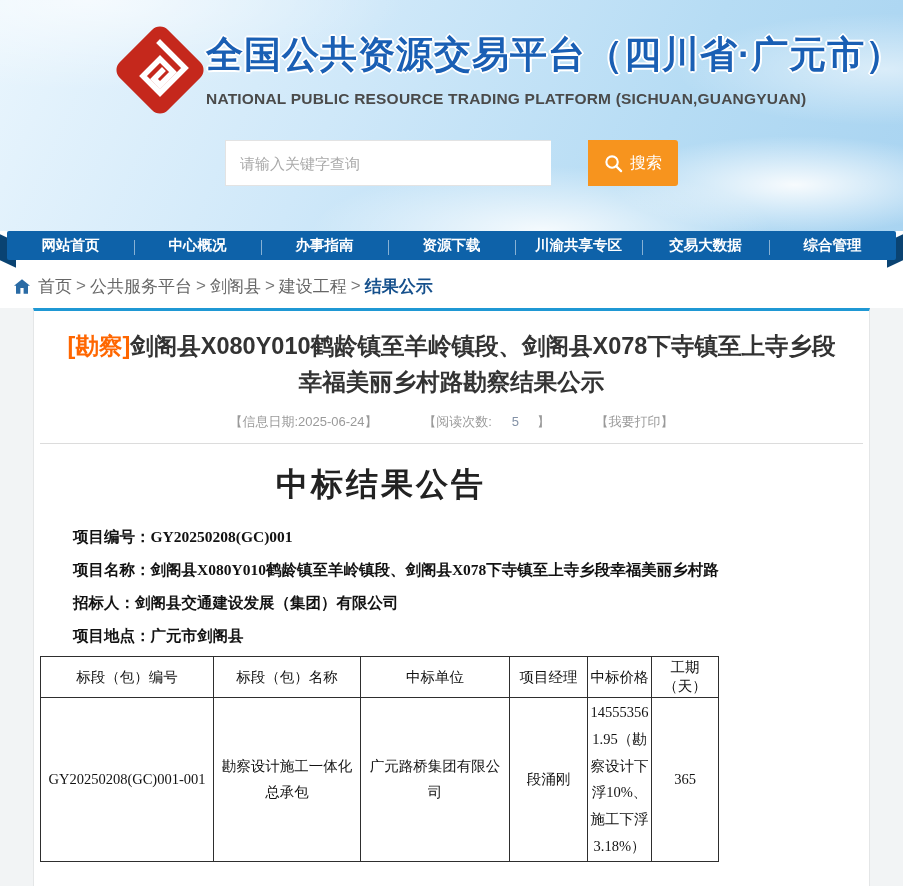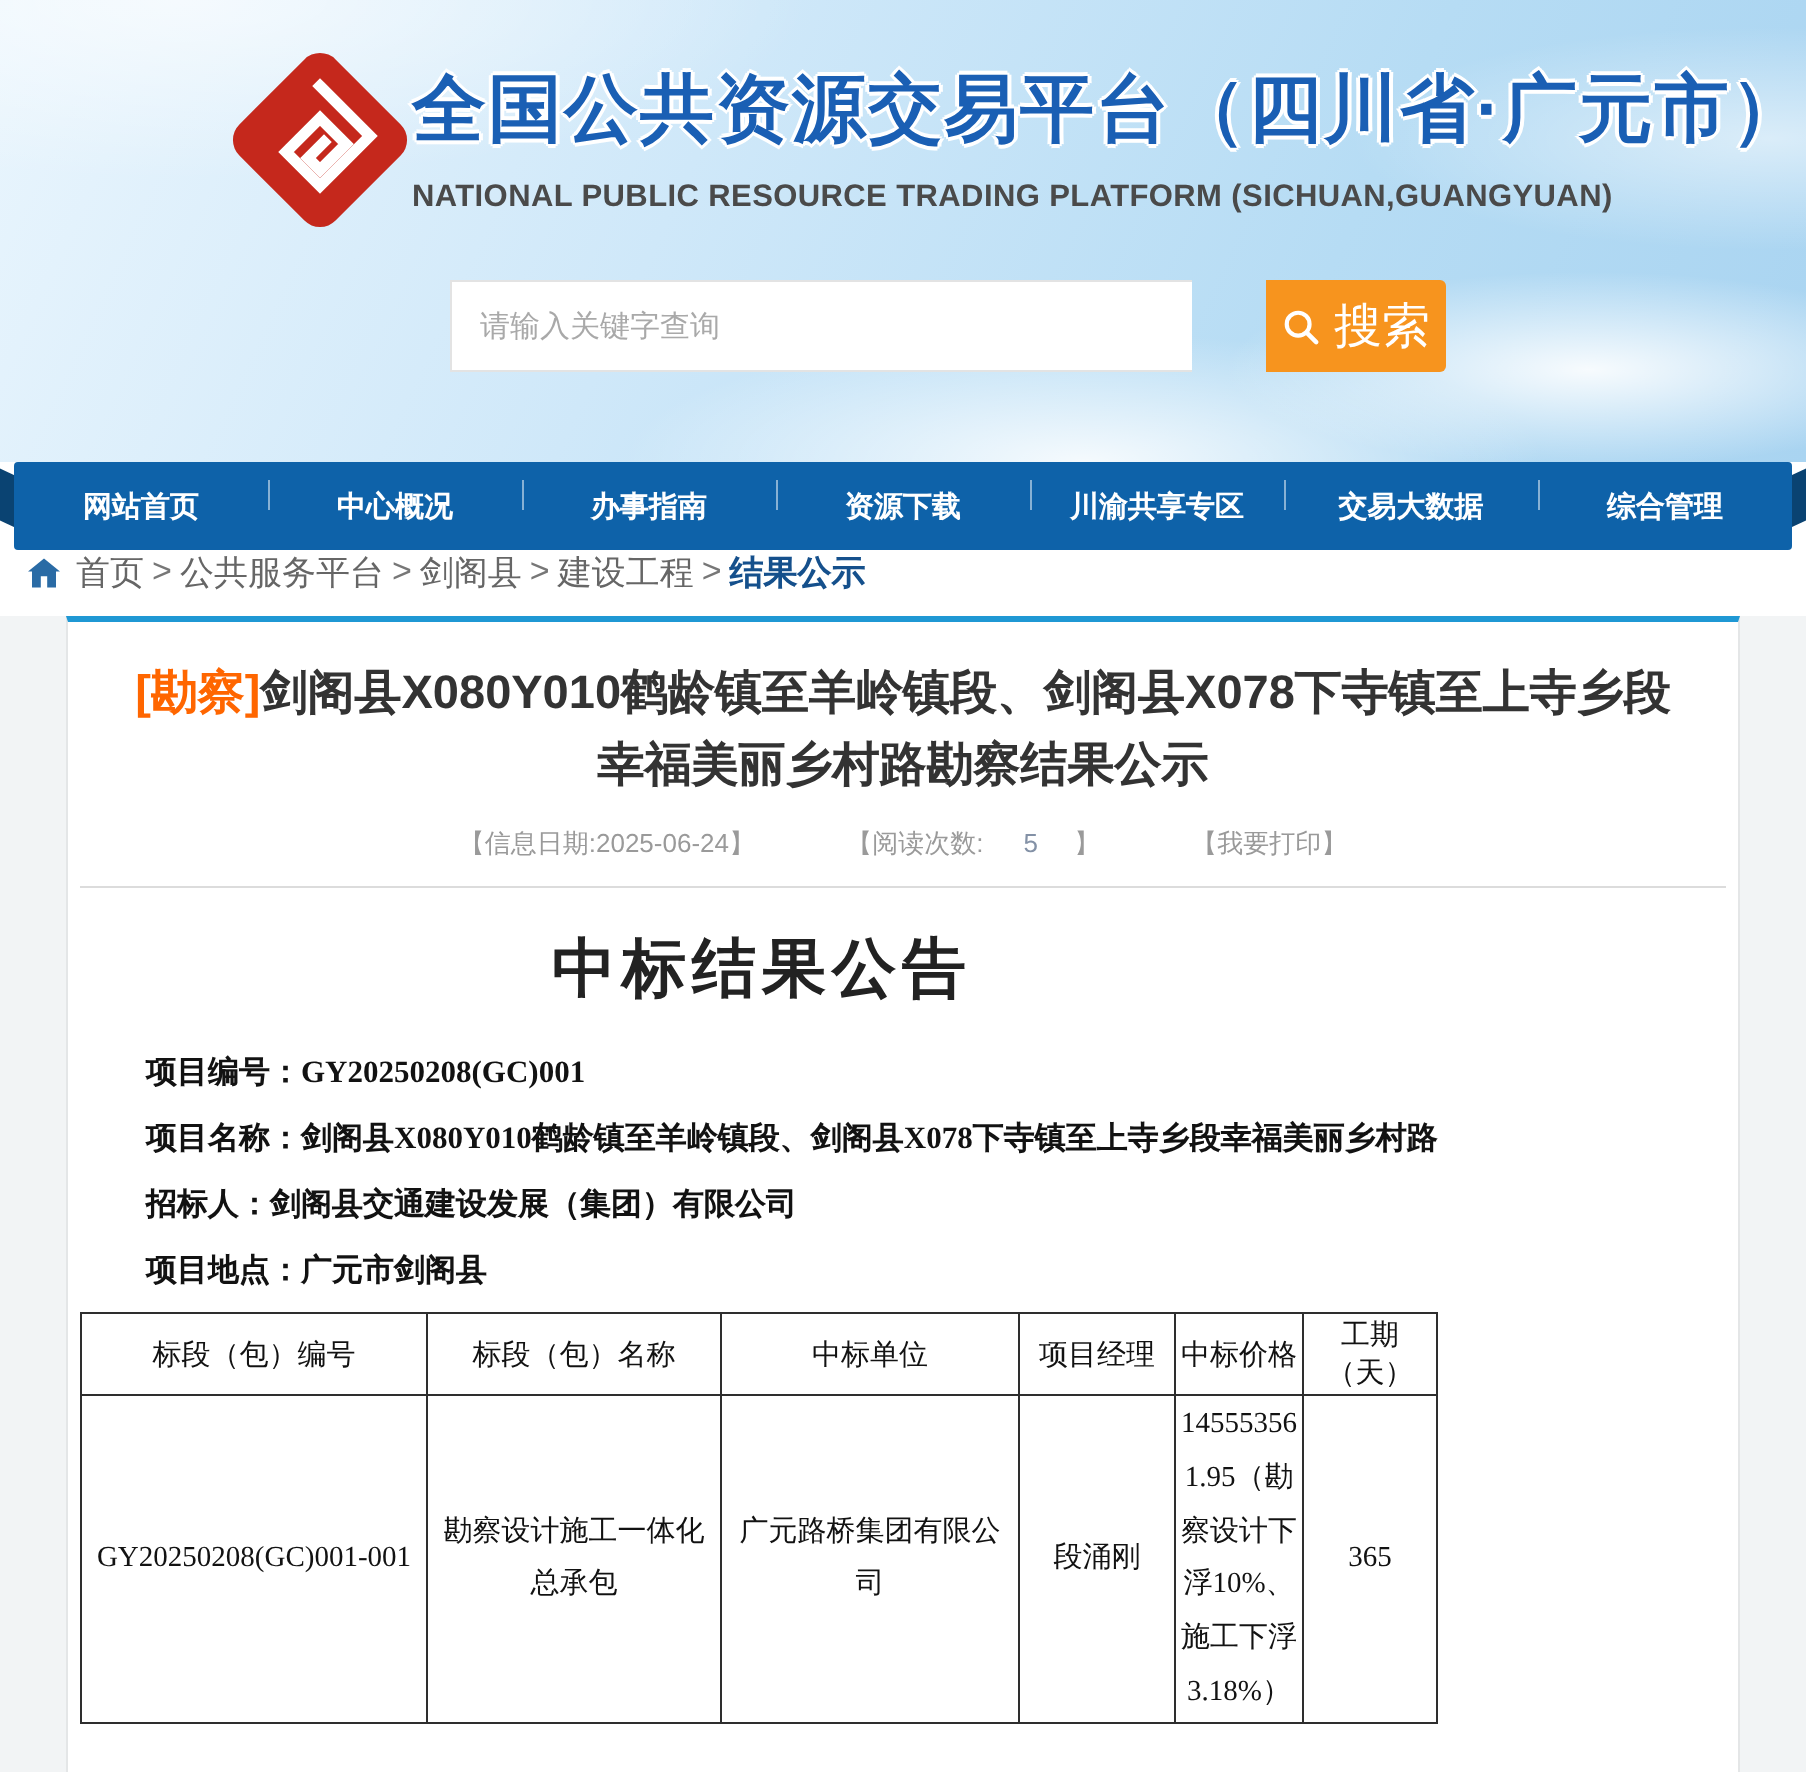--- a/index.html
+++ b/index.html
@@ -14,31 +14,31 @@
       radial-gradient(ellipse 300px 80px at 98% 30%, rgba(255,255,255,.55), rgba(255,255,255,0) 70%),
       radial-gradient(ellipse 420px 120px at 10% 0%, rgba(255,255,255,.65), rgba(255,255,255,0) 75%),
       linear-gradient(115deg, #e9f5fd 0%, #cfe8f9 38%, #b6dcf4 72%, #a9d4f1 100%);
   }
   .logo { position:absolute; left:110px; top:20px; width:100px; height:100px; cursor:pointer; }
   .header-text { position:absolute; left:206px; top:30px; width:620px; }
   .site-title { font-size:37px; font-weight:bold; color:#1a5fb4; letter-spacing:1px;
     text-shadow:-2px 0 0 #fff, 2px 0 0 #fff, 0 -2px 0 #fff, 0 2px 0 #fff,
       -1px -1px 0 #fff, 1px 1px 0 #fff, 1px -1px 0 #fff, -1px 1px 0 #fff; white-space:nowrap; }
   .site-subtitle { margin-top:10px; font-size:15.5px; font-weight:bold; color:#4a4a4a; letter-spacing:.2px; white-space:nowrap; }
-  .search-bar { position:absolute; left:225px; top:140px; width:498px; height:46px; display:flex;gap:37px; }
+  .search-bar { position:absolute; left:225px; top:140px; width:453px; height:46px; display:flex;gap:37px; }
   .search-input { flex:1; height:46px; border:1px solid #e3e3e3; border-right:none; outline:none;
     padding:0 14px; font-size:15px; color:#333; background:#fff; }
   .search-input::placeholder { color:#a9a9a9; }
   .search-btn { width:90px; height:46px; border:none; background:#f7941e; color:#fff;
-    font-size:24px; cursor:pointer; display:flex; align-items:center; justify-content:center;
+    font-size:16px; cursor:pointer; display:flex; align-items:center; justify-content:center;
     gap:7px; border-radius:0 3px 3px 0; }
 
   
   .nav-wrap { position:relative; height:33px; }
-  .nav { position:relative; margin:0 7px; height:44px; background:#0e62a9; z-index:1;
+  .nav { position:relative; margin:0 7px; height:29px; background:#0e62a9; z-index:1;
     display:flex; align-items:stretch; border-radius:2px; }
   .nav-wrap::before, .nav-wrap::after { content:''; position:absolute; top:7px; width:16px; height:26px;
     background:#0a4372; z-index:0; }
   .nav-wrap::before { left:0; transform:skewY(25deg); }
   .nav-wrap::after  { right:0; transform:skewY(-25deg); }
   .nav-item { flex:1; display:flex; align-items:center; justify-content:center; color:#fff;
     font-size:14.5px; font-weight:bold; cursor:pointer; position:relative; white-space:nowrap; }
   .nav-item + .nav-item::before { content:''; position:absolute; left:0; top:9px; width:1px; height:15px;
     background:rgba(255,255,255,.5); }
 

